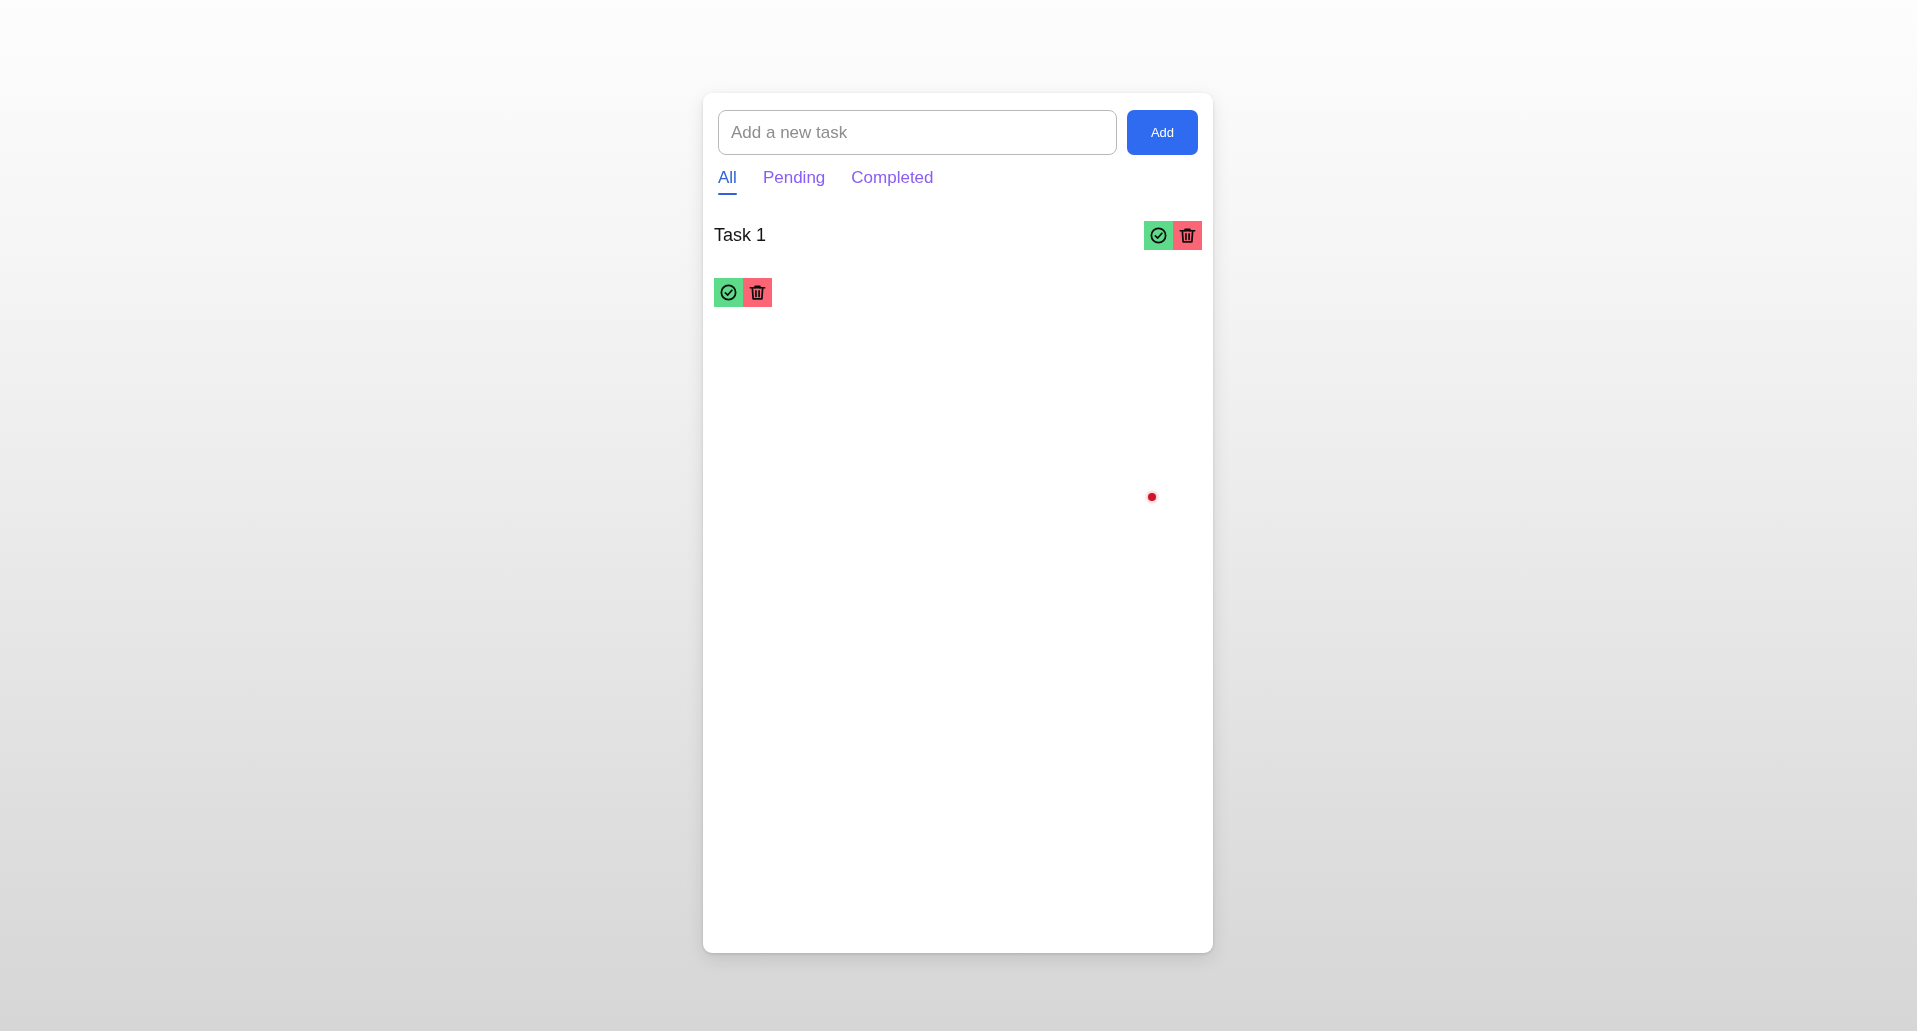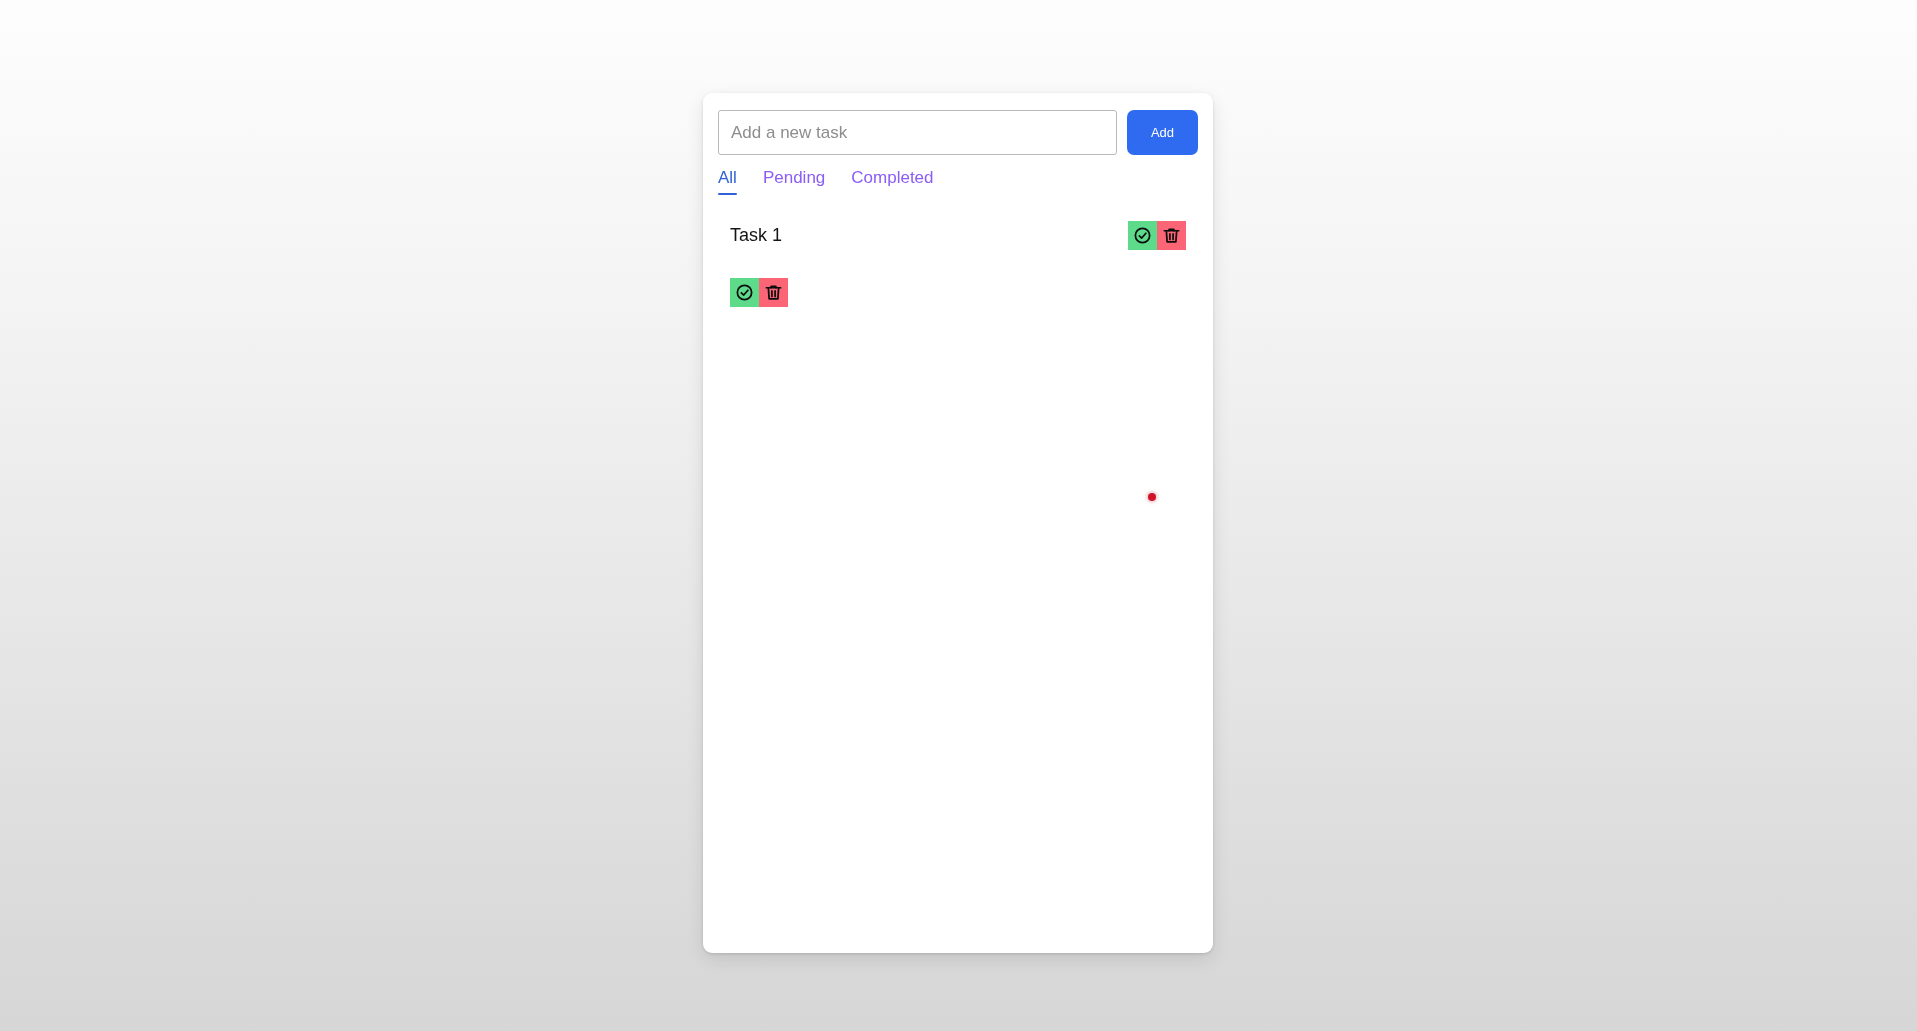--- a/index.html
+++ b/index.html
@@ -39,21 +39,21 @@
     height: 45px;
     display: flex;
     align-items: center;
     gap: 10px;
   }
   .task-input {
     width: 399px;
     height: 45px;
     box-sizing: border-box;
     border: 1px solid #b9b9b9;
-    border-radius: 3px;
+    border-radius: 8px;
     background: #ffffff;
     padding: 0 12px;
     font-family: "Liberation Sans", sans-serif;
     font-size: 17px;
     color: #6d28d9;
     outline: none;
   }
   .task-input::placeholder {
     color: #8d8d8d;
     font-size: 17px;
@@ -109,21 +109,21 @@
     position: absolute;
     left: 0;
     top: 114px;
     width: 100%;
   }
   .task-row {
     position: relative;
     height: 57px;
     display: flex;
     align-items: center;
-    padding: 0 27px;
+    padding: 0 11px;
     box-sizing: border-box;
   }
   .task-label {
     font-size: 18px;
     color: #151515;
     font-family: "Liberation Sans", sans-serif;
     flex: 1 1 auto;
     white-space: nowrap;
   }
   .task-row.completed .task-label {

